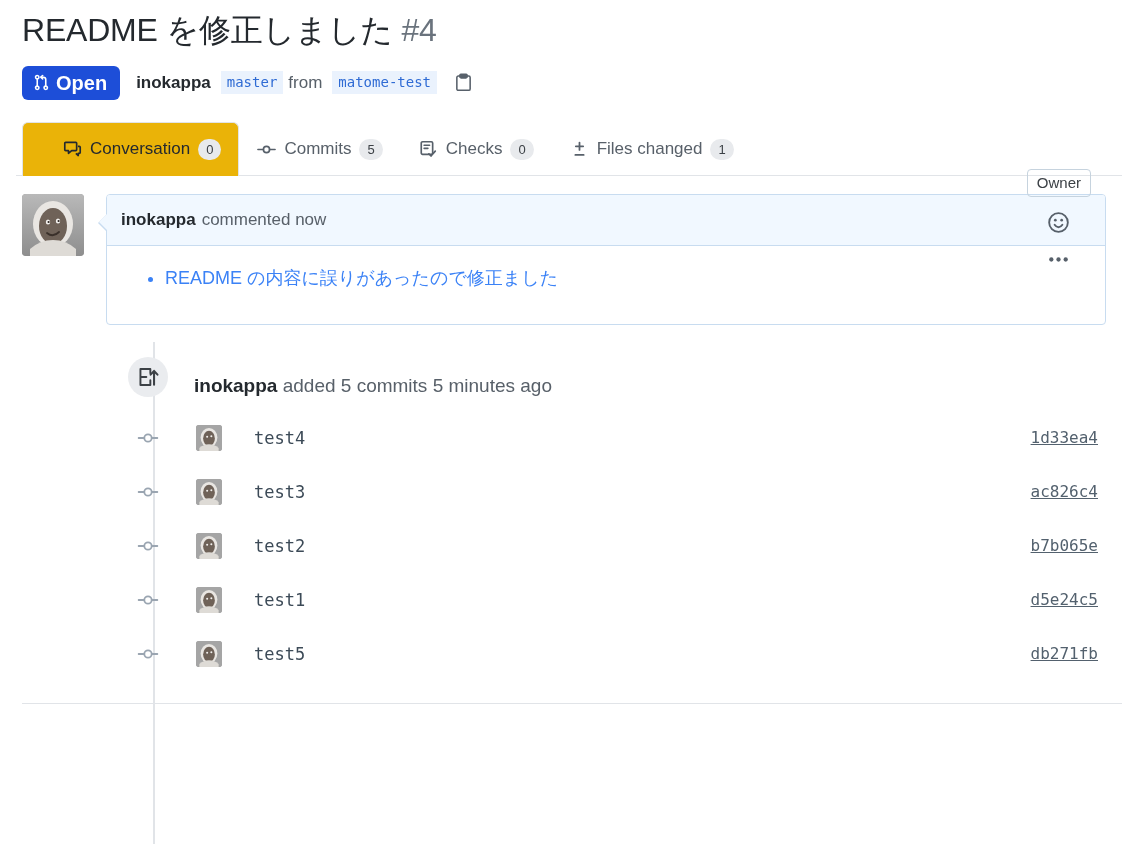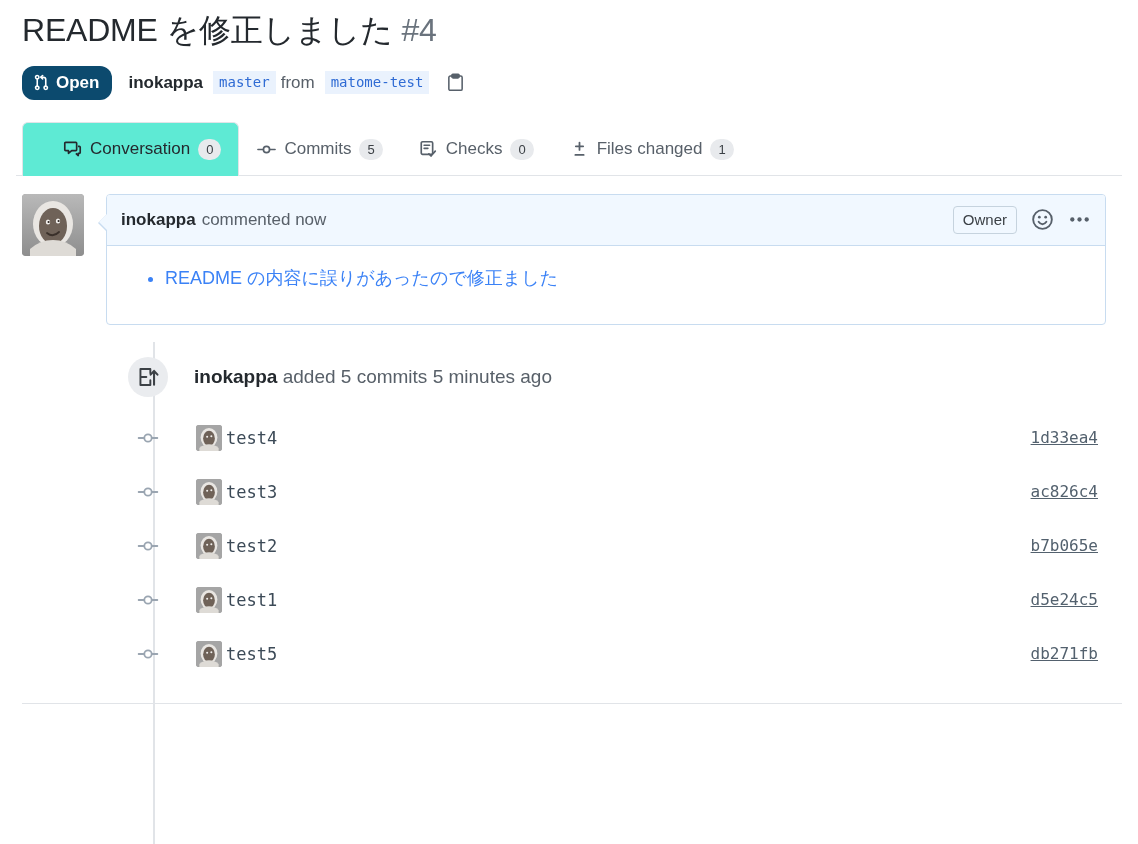--- a/index.html
+++ b/index.html
@@ -31,25 +31,25 @@
     display: flex;
     align-items: center;
     padding-left: 6px;
     margin-top: 16px;
     height: 34px;
   }
   .state-badge {
     display: inline-flex;
     align-items: center;
     gap: 6px;
-    background: #0c4a6e;
+    background: #1d4ed8;
     color: #fff;
-    font-size: 17px;
+    font-size: 20px;
     font-weight: bold;
-    border-radius: 12px;
+    border-radius: 6px;
     padding: 6px 13px 6px 11px;
     height: 34px;
     line-height: 1;
   }
   .state-badge svg { display: block; }
   .subhead-text {
     margin-left: 16px;
     font-size: 17px;
     color: #586069;
     display: flex;
@@ -98,21 +98,21 @@
     height: 54px;
     border: 1px solid transparent;
     border-bottom: none;
     position: relative;
     top: 1px;
     cursor: pointer;
     white-space: nowrap;
   }
   .tab.selected {
     color: #24292e;
-    background: #5eead4;
+    background: #eab308;
     border-color: #e1e4e8;
     border-top-left-radius: 6px;
     border-top-right-radius: 6px;
     padding-left: 40px;
   }
   .tab .tabicon { display: inline-flex; align-items: center; color: #57606a; }
   .tab.selected .tabicon { color: #24292e; }
   .counter {
     background: #e8eaed;
     color: #3c4146;
@@ -170,21 +170,21 @@
     border-top-left-radius: 3px;
     border-top-right-radius: 3px;
     padding: 0 14px;
     height: 51px;
     display: flex;
     align-items: center;
     font-size: 17px;
     color: #586069;
   }
   .comment-header .author { font-weight: bold; color: #24292e; margin-right: 6px; }
-  .ch-right { margin-left: auto; display: flex; align-items: center; gap: 14px; }
+  .ch-right { margin-left: auto; display: flex; align-items: center; gap: 14px; flex-direction: column; }
   .owner-badge {
     border: 1px solid #c6d3de;
     border-radius: 4px;
     font-size: 15px;
     color: #3c4146;
     padding: 4px 9px;
     line-height: 1.2;
     background: transparent;
     font-weight: 500;
   }
@@ -202,21 +202,21 @@
   .vline {
     position: absolute;
     left: 137px;
     width: 2px;
     background: #e1e4e8;
   }
 
   
   .push-row {
     display: flex;
-    align-items: center;
+    align-items: flex-end;
     margin-top: 32px;
     margin-left: 106px;
     position: relative;
     height: 40px;
   }
   .push-badge {
     width: 40px; height: 40px;
     border-radius: 50%;
     background: #eaecef;
     display: flex; align-items: center; justify-content: center;
@@ -247,21 +247,21 @@
   }
   .avatar-sm {
     width: 26px; height: 26px;
     border-radius: 3px;
     overflow: hidden;
     margin-left: 28px;
     flex: 0 0 26px;
     background: #9a9a9a;
   }
   .commit-msg {
-    margin-left: 4px;
+    margin-left: 32px;
     font-family: "DejaVu Sans Mono", "Liberation Mono", monospace;
     font-size: 17px;
     color: #3c4a57;
     cursor: pointer;
   }
   .commit-sha {
     margin-left: auto;
     margin-right: 24px;
     font-family: "DejaVu Sans Mono", "Liberation Mono", monospace;
     font-size: 16px;

